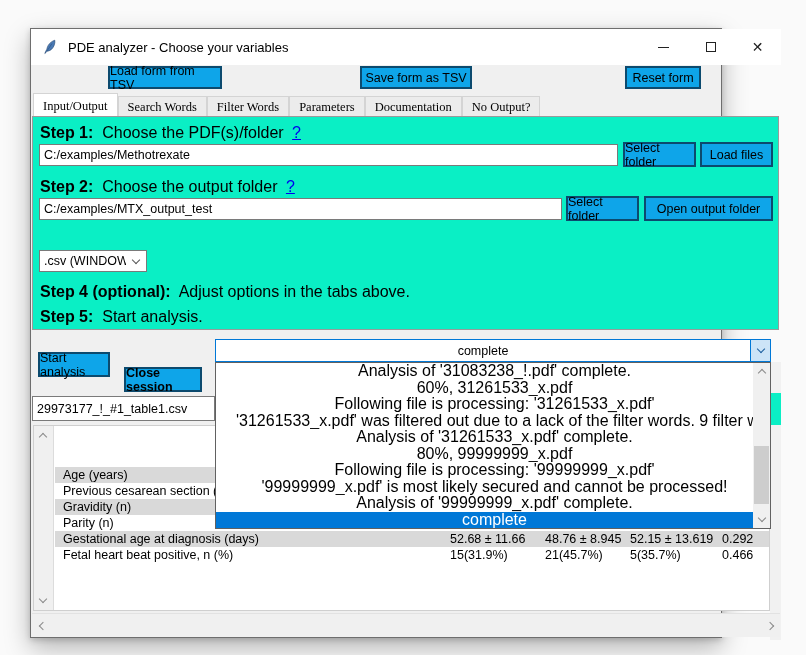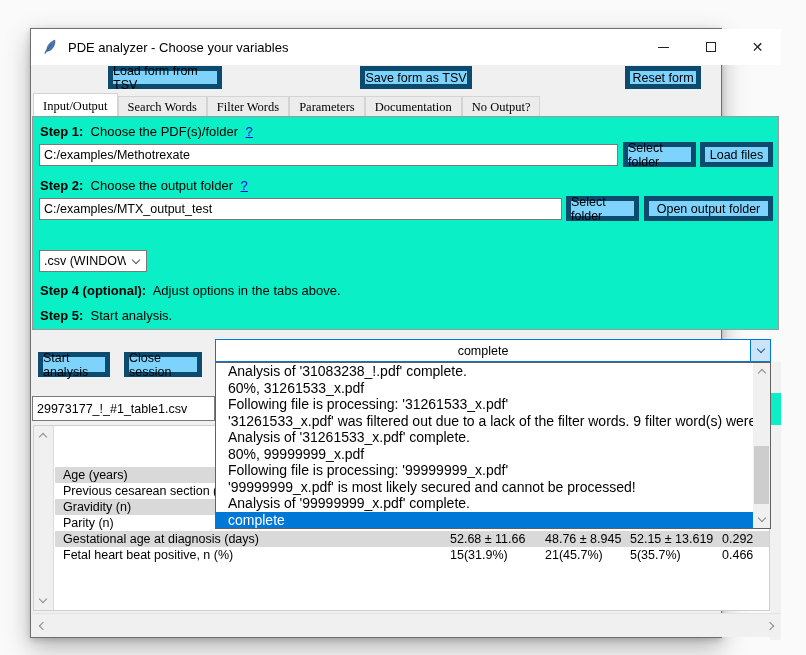--- a/index.html
+++ b/index.html
@@ -10,50 +10,50 @@
   
   .titlebar{ position:absolute; left:0; top:0; width:750px; height:36px; background:#ffffff; display:flex; align-items:center; }
   .app-icon{ width:16px; height:16px; margin-left:11px; }
   .title-text{ margin-left:10px; font-size:13px; color:#000; }
   .win-controls{ position:absolute; right:0; top:0; height:36px; display:flex; }
   .win-btn{ width:47px; height:36px; display:flex; align-items:center; justify-content:center; font-size:13px; color:#222; }
   .glyph-min{ width:11px; height:1px; background:#222; }
   .glyph-max{ width:10px; height:10px; border:1px solid #222; }
   .glyph-close{ font-size:14px; line-height:1; }
   
-  .btn{ position:absolute; background:#7dd3fc; border:5px solid #0c4a6e; font-size:12.5px;
+  .btn{ position:absolute; background:#0ea5e9; border:2px solid #0c4a6e; font-size:12.5px;
         display:flex; align-items:center; justify-content:center; color:#000; font-family:"Liberation Sans",sans-serif; }
   
   .tabbar{ position:absolute; left:2px; top:64px; height:23px; display:flex; align-items:flex-end;font-family:Liberation Serif, serif; }
   .tab{ background:#ececec; border:1px solid #d4d4d4; border-bottom:none; padding:3px 9px 4px 9px; font-size:12.5px; margin-right:0; height:20px; }
   .tab.selected{ background:#ffffff; height:23px; padding-top:5px; position:relative; z-index:2; }
   
   .pane{ position:absolute; left:1px; top:87px; width:747px; height:214px; background:#0AEFC5; border:1px solid #9a9a9a; }
-  .step-label{ position:absolute; font-size:13px; color:#000; white-space:nowrap; }
+  .step-label{ position:absolute; font-size:16px; color:#000; white-space:nowrap; }
   .step-label b{ font-weight:bold; }
   .help-link{ color:#0000ee; text-decoration:underline; cursor:pointer; margin-left:4px; }
   .entry{ position:absolute; background:#fff; border:1px solid #7a7a7a; font-size:12.5px; padding:8px 4px;
           font-family:"Liberation Sans",sans-serif; color:#000; display:flex; align-items:center; white-space:nowrap; overflow:hidden; }
   .combo{ position:absolute; background:#fff; border:1px solid #7a7a7a; font-size:12.5px; display:flex; align-items:center; }
   .combo .val{ flex:1; padding-left:4px; white-space:nowrap; overflow:hidden; }
   .chev{ display:inline-block; width:6px; height:6px; border-right:1.4px solid #555; border-bottom:1.4px solid #555; }
   .chev.down{ transform:rotate(45deg); margin-top:-3px; }
   .chev.up{ transform:rotate(-135deg); margin-top:3px; }
   .chev.left{ transform:rotate(135deg); }
   .chev.right{ transform:rotate(-45deg); }
   .arrowbox{ width:20px; display:flex; align-items:center; justify-content:center; align-self:stretch; }
   
   .status-combo{ position:absolute; left:184px; top:310px; width:556px; height:23px; background:#fff;
                  border:1px solid #0078d7; display:flex; align-items:center; font-size:12.5px; }
   .status-combo .val{ flex:1; text-align:center; }
   .status-combo .arrowbox{ background:#cce4f7; border-left:1px solid #0078d7; }
   .dropdown{ position:absolute; left:184px; top:333px; width:556px; height:167px; background:#fff;
              border:1px solid #616161; z-index:30; }
   .dd-items{ position:absolute; left:0; top:0; right:17px; bottom:0; overflow:hidden; }
-  .dd-item{ height:16.5px; line-height:16.5px; font-size:14px; padding-left:12px; white-space:nowrap; overflow:hidden; color:#000; }
+  .dd-item{ height:16.5px; line-height:16.5px; font-size:16px; padding-left:20px; white-space:nowrap; overflow:hidden; color:#000;text-align:center; }
   .dd-item.selected{ background:#0078d7; color:#fff; }
   .dd-scroll{ position:absolute; right:0; top:0; width:17px; height:100%; background:#f0f0f0; }
   .sb-arrow{ position:absolute; left:0; width:17px; height:17px; display:flex; align-items:center; justify-content:center; }
   .sb-arrow .chev{ border-color:#8a8a8a; }
   .dd-thumb{ position:absolute; left:1px; width:15px; top:83px; height:58px; background:#cdcdcd; }
   
   .file-entry{ left:1px; top:367px; width:183px; height:25px; }
   
   .table-wrap{ position:absolute; left:2px; top:396px; width:737px; height:186px; background:#fff; border:1px solid #cfcfcf; }
   .tbl-vscroll{ position:absolute; left:0; top:0; width:20px; height:100%; background:#f0f0f0; border-right:1px solid #dcdcdc; }
@@ -140,21 +140,21 @@
       <span>Adjust options in the tabs above.</span>
     </div>
 
     <div class="step-label" style="left:7px; top:191px;">
       <b>Step 5:</b>&nbsp;
       <span>Start analysis.</span>
     </div>
   </div>
 
   <div class="btn" style="left:7px; top:323px; width:72px; height:25px;">Start analysis</div>
-  <div class="btn" style="left:93px; top:323px; width:78px; height:25px;">Close session</div>
+  <div class="btn" style="left:93px; top:338px; width:78px; height:25px;font-weight:bold;">Close session</div>
 
   <div class="entry file-entry">29973177_!_#1_table1.csv</div>
 
   <div class="table-wrap">
     <div class="tbl-vscroll">
       <div class="sb-arrow" style="top:1px;">
           <i class="chev up"></i>
         </div>
       <div class="sb-arrow" style="bottom:1px;">
           <i class="chev down"></i>

